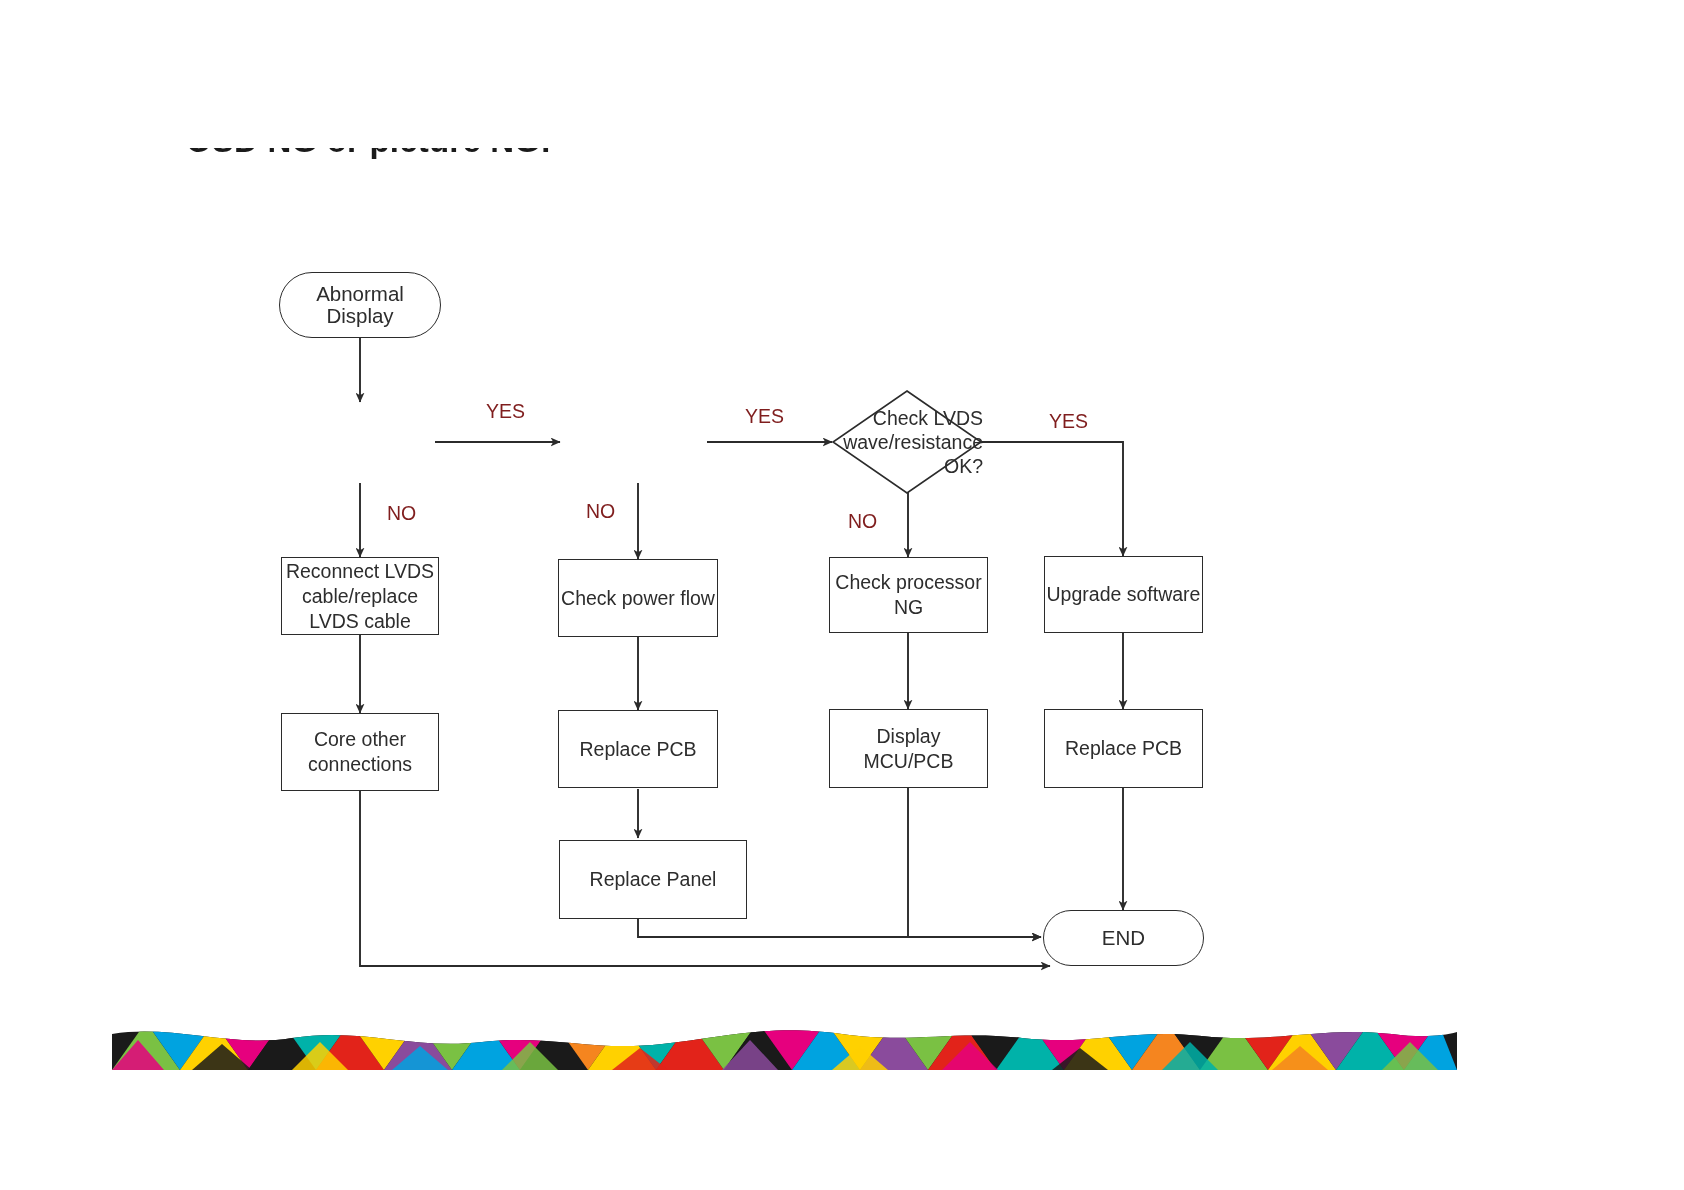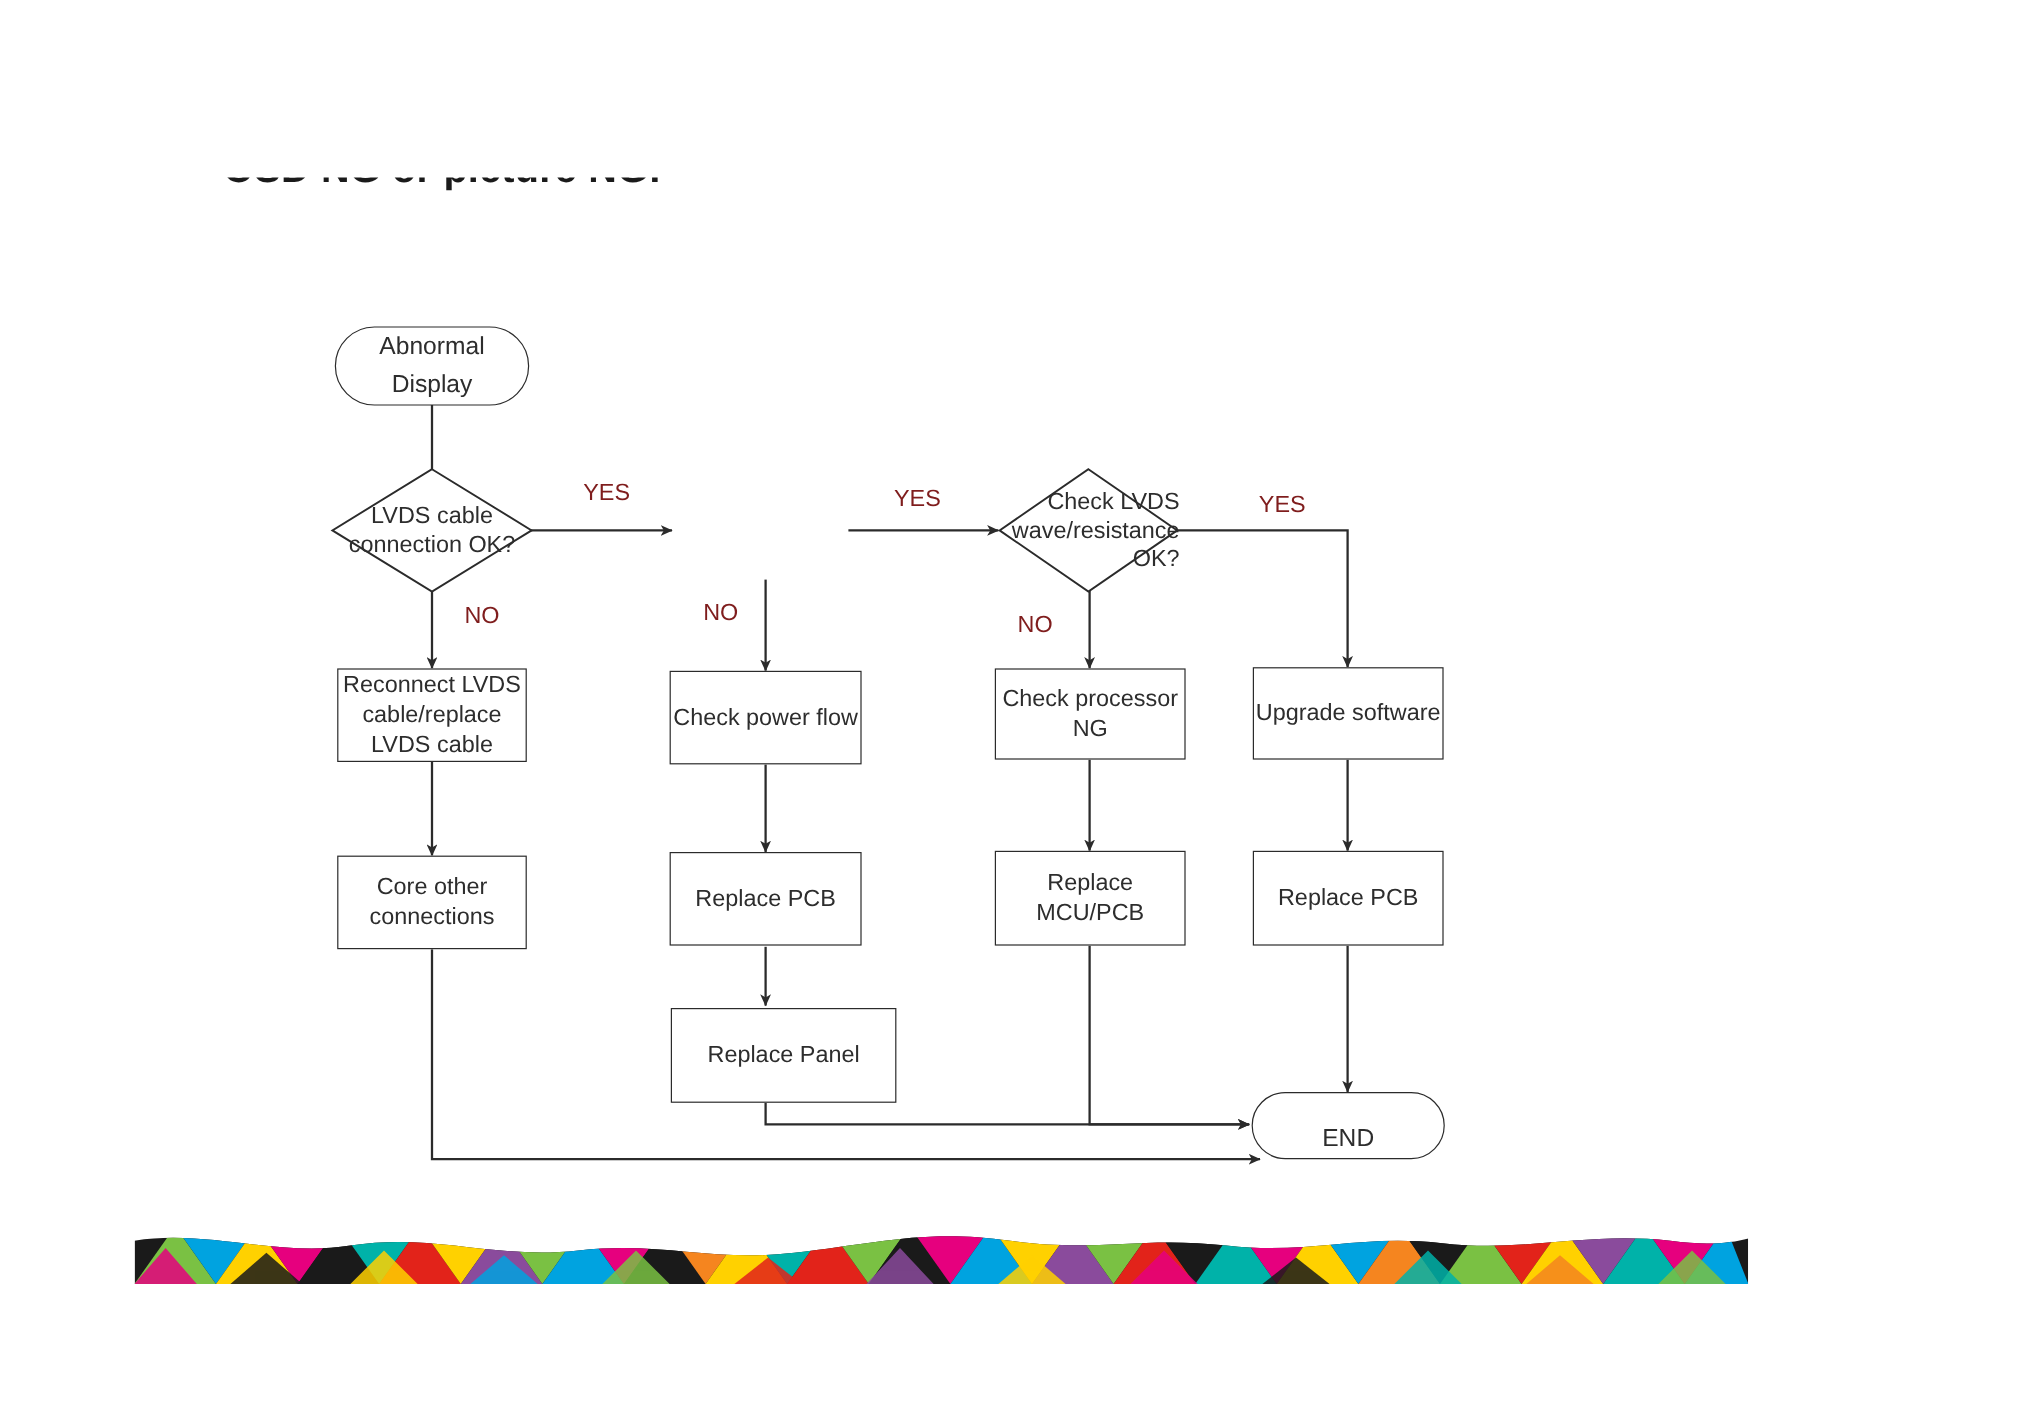--- a/index.html
+++ b/index.html
@@ -26,21 +26,21 @@
 
   
   .node{position:absolute;box-sizing:border-box;display:flex;
         align-items:center;justify-content:center;text-align:center;}
   .proc{
     border:1.6px solid #2b2b2b;background:#ffffff;
     font-size:19.5px;line-height:25px;color:#2d2d2d;
   }
   .term{
     border:1.6px solid #2b2b2b;background:#ffffff;border-radius:34px;
-    font-size:20.5px;line-height:32px;color:#2d2d2d;align-items:flex-end;
+    font-size:20.5px;line-height:22px;color:#2d2d2d;
   }
   .diamond{
     position:absolute;display:flex;align-items:center;justify-content:center;
     text-align:center;font-size:19.5px;line-height:24px;color:#2d2d2d;
     pointer-events:none;
   }
   .diamond .dlabel{position:relative;z-index:3;width:185px;}
   .dshape{position:absolute;left:0;top:0;z-index:1;}
 
   .edgelabel{
@@ -102,26 +102,20 @@
       <path d="M1123,788 L1123,910"></path>
 
       <path d="M360,791 L360,966 L1050,966"></path>
     </g>
   </svg>
 
   <div class="node term" style="left:279px;top:272px;width:162px;height:66px;">
     <span>Abnormal Display</span>
   </div>
 
-  <div class="diamond" style="left:275px;top:389px;width:170px;height:106px;">
-    <svg class="dshape" width="170" height="106" viewBox="0 0 170 106" xmlns="http://www.w3.org/2000/svg">
-      <polygon points="85,2 168,53 85,104 2,53" fill="#ffffff" stroke="#2b2b2b" stroke-width="1.6"></polygon>
-    </svg>
-    <span class="dlabel">LVDS cable connection OK?</span>
-  </div>
 
 
   <div class="diamond" style="left:831px;top:389px;width:152px;height:106px;text-align:right;">
     <svg class="dshape" width="152" height="106" viewBox="0 0 152 106" xmlns="http://www.w3.org/2000/svg">
       <polygon points="76,2 150,53 76,104 2,53" fill="#ffffff" stroke="#2b2b2b" stroke-width="1.6"></polygon>
     </svg>
     <span class="dlabel">Check LVDS wave/resistance OK?</span>
   </div>
 
   <div class="edgelabel" style="left:486px;top:400px;">YES</div>
@@ -145,21 +139,21 @@
     <span>Replace PCB</span>
   </div>
   <div class="node proc" style="left:559px;top:840px;width:188px;height:79px;">
     <span>Replace Panel</span>
   </div>
 
   <div class="node proc" style="left:829px;top:557px;width:159px;height:76px;">
     <span>Check processor NG</span>
   </div>
   <div class="node proc" style="left:829px;top:709px;width:159px;height:79px;">
-    <span>Replace MCU/PCB</span>
+    <span>Display MCU/PCB</span>
   </div>
 
   <div class="node proc" style="left:1044px;top:556px;width:159px;height:77px;">
     <span>Upgrade software</span>
   </div>
   <div class="node proc" style="left:1044px;top:709px;width:159px;height:79px;">
     <span>Replace PCB</span>
   </div>
 
   <div class="node term" style="left:1043px;top:910px;width:161px;height:56px;">

